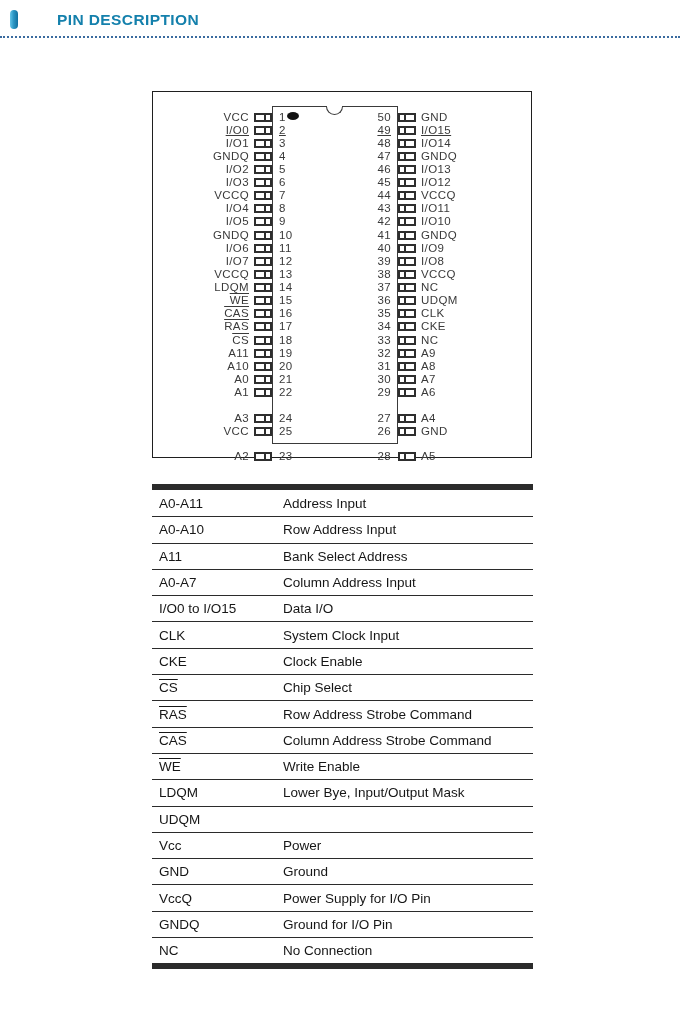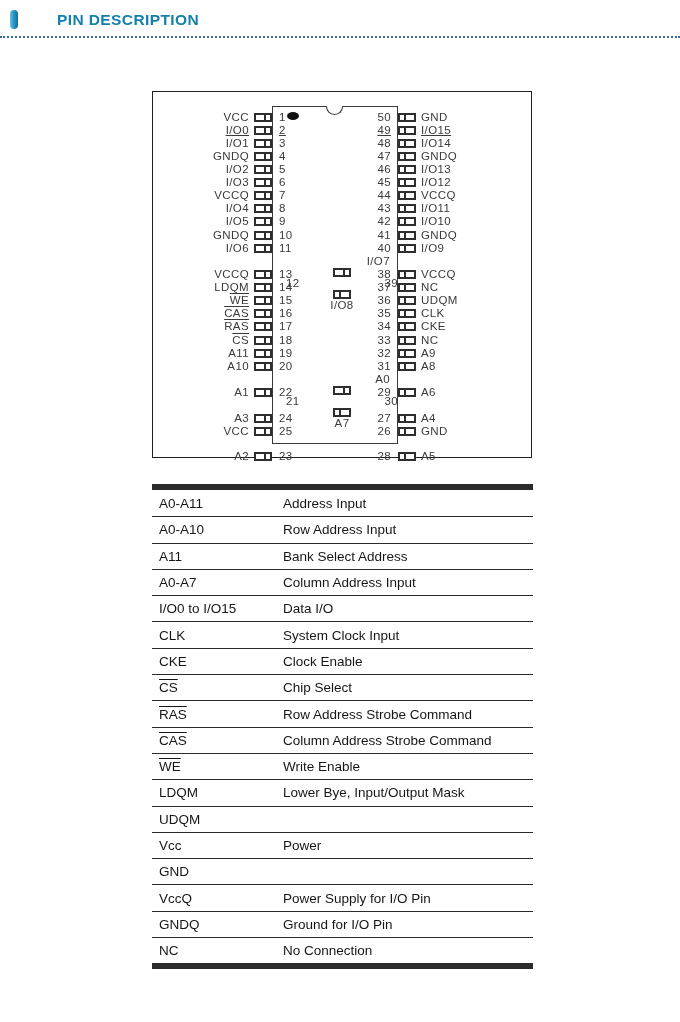--- a/index.html
+++ b/index.html
@@ -260,21 +260,21 @@
         <span class="chip-inner">
           <span class="num-l">11</span>
           <span class="num-r">40</span>
         </span>
         <span class="pbox pr">
           <span class="div-v"></span>
         </span>
         <span class="gap5"></span>
         <span class="lbl-r">I/O9</span>
       </div>
-      <div class="pin-row" style="top: 162.82px; flex-direction: column;">
+      <div class="pin-row" style="top: 162.82px;">
         <span class="lbl-l">I/O7</span>
         <span class="gap5"></span>
         <span class="pbox pl">
           <span class="div-v"></span>
         </span>
         <span class="chip-inner">
           <span class="num-l">12</span>
           <span class="num-r">39</span>
         </span>
         <span class="pbox pr">
@@ -404,21 +404,21 @@
         <span class="chip-inner">
           <span class="num-l">20</span>
           <span class="num-r">31</span>
         </span>
         <span class="pbox pr">
           <span class="div-v"></span>
         </span>
         <span class="gap5"></span>
         <span class="lbl-r">A8</span>
       </div>
-      <div class="pin-row" style="top: 280.9px; flex-direction: column;">
+      <div class="pin-row" style="top: 280.9px;">
         <span class="lbl-l">A0</span>
         <span class="gap5"></span>
         <span class="pbox pl">
           <span class="div-v"></span>
         </span>
         <span class="chip-inner">
           <span class="num-l">21</span>
           <span class="num-r">30</span>
         </span>
         <span class="pbox pr">
@@ -545,20 +545,21 @@
       </div>
       <div class="t-row">
         <span class="t-name">UDQM</span>
       </div>
       <div class="t-row">
         <span class="t-name">Vcc</span>
         <span class="t-desc">Power</span>
       </div>
       <div class="t-row">
         <span class="t-name">GND</span>
+        <span class="t-desc">Ground</span>
       </div>
       <div class="t-row">
         <span class="t-name">VccQ</span>
         <span class="t-desc">Power Supply for I/O Pin</span>
       </div>
       <div class="t-row">
         <span class="t-name">GNDQ</span>
         <span class="t-desc">Ground for I/O Pin</span>
       </div>
       <div class="t-row">

